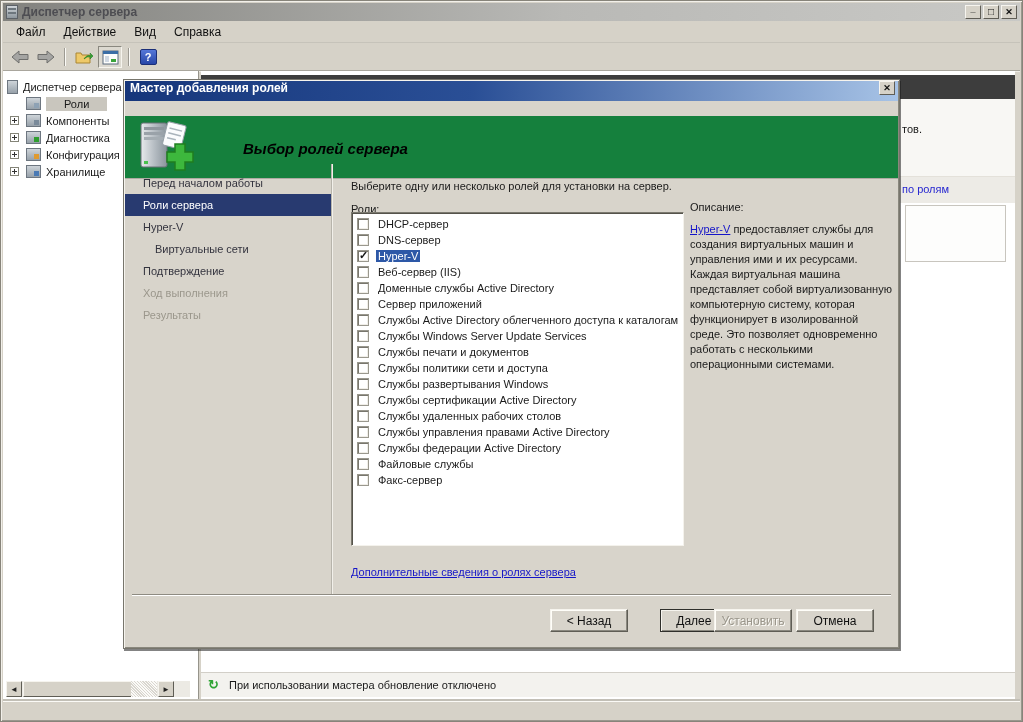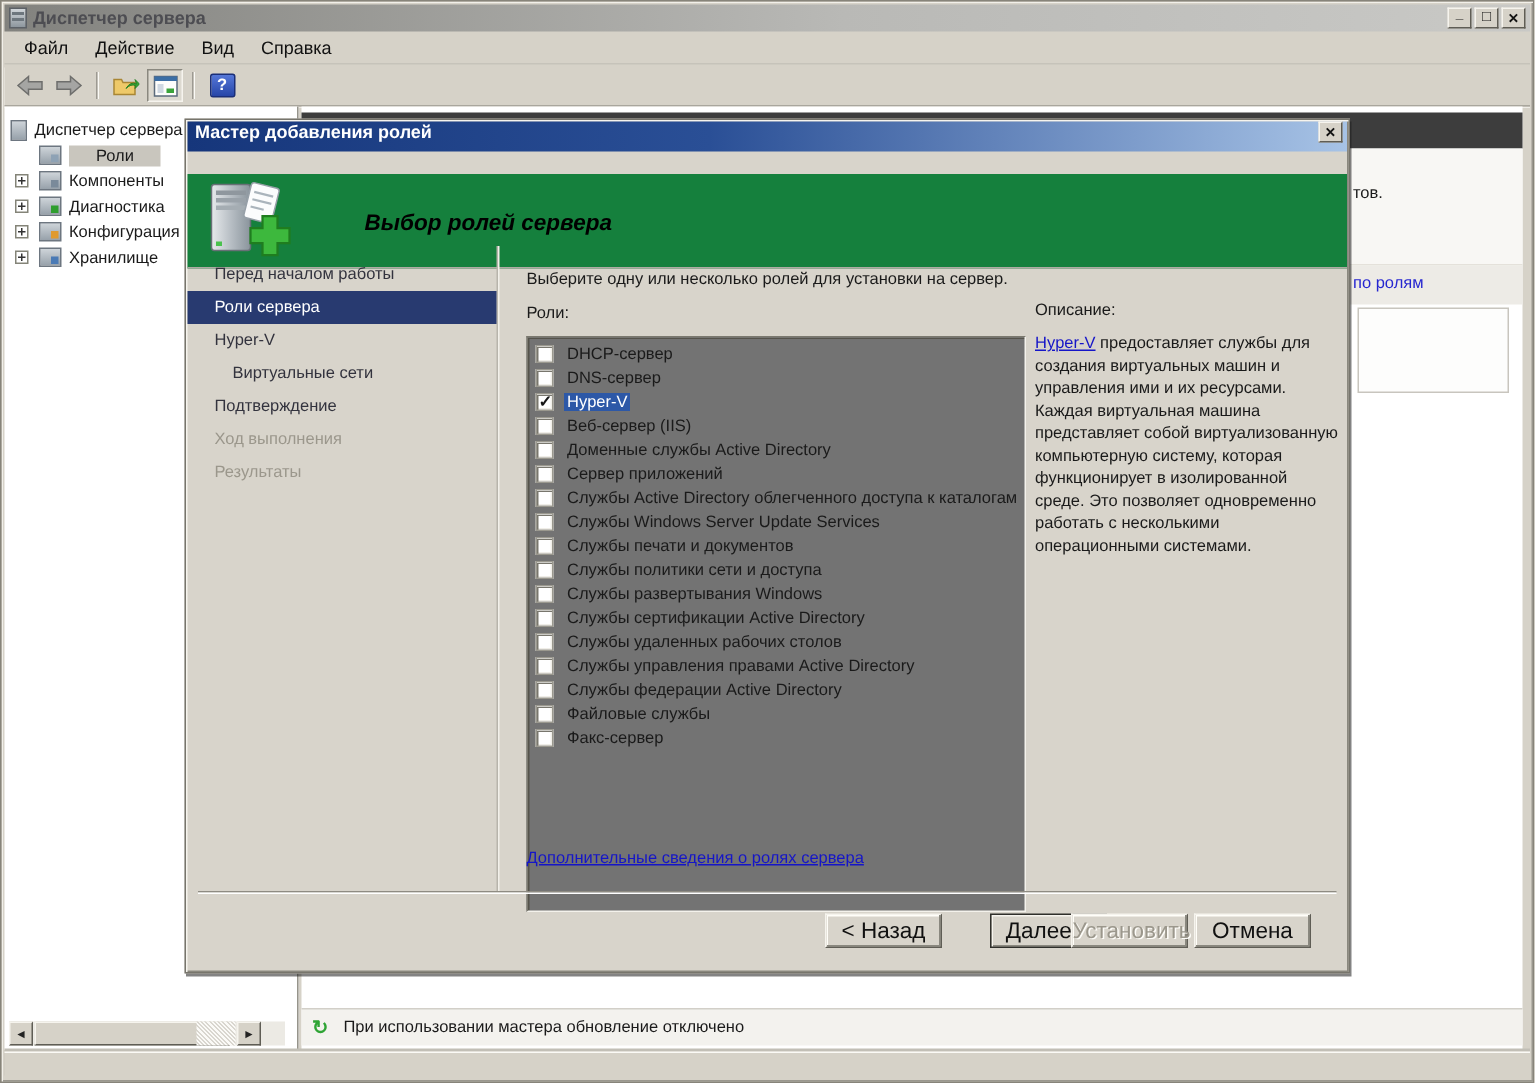--- a/index.html
+++ b/index.html
@@ -82,37 +82,37 @@
 
   .dlg-nav { position:absolute; left:1px; top:84px; width:207px; bottom:54px; border-right:1px solid #b7b4ab; box-shadow:1px 0 0 #f2f0ea; padding-top:8px; }
   .step { height:22px; line-height:22px; padding-left:18px; color:#33333e; white-space:nowrap; }
   .step.selected { background:#283a70; color:#fff; }
   .step.indent { padding-left:30px; }
   .step.disabled { color:#9b978c; }
 
   .dlg-content { position:absolute; left:209px; top:84px; right:1px; bottom:54px; }
   .instruction { position:absolute; left:18px; top:16px; }
   .roles-label { position:absolute; left:18px; top:39px; }
-  .listbox { position:absolute; left:18px; top:60px; width:333px; height:384px; background:#737373; padding-top:3px;
+  .listbox { position:absolute; left:18px; top:48px; width:333px; height:334px; background:#ffffff; padding-top:3px;
     border:1px solid #7b796f; border-bottom-color:#f4f2ec; border-right-color:#f4f2ec; box-shadow:inset 1px 1px 0 #55534b; }
   .role { height:16px; display:flex; align-items:center; padding-left:5px; gap:7px; white-space:nowrap; overflow:hidden; }
   .cb { width:12px; height:12px; flex:none; background:#fff; border:1px solid #9a988e;
     box-shadow:inset 1px 1px 0 #78766d, inset -1px -1px 0 #f0eee8; position:relative; }
   .cb.checked::after { content:"✓"; position:absolute; left:1px; top:-2px; font-size:11px; font-weight:bold; color:#161616; }
   .role .rl { padding:0 2px; }
   .role.sel .rl { background:#2d58a7; color:#fff; }
   .more-link { position:absolute; left:18px; top:402px; color:#1515c8; }
 
   .descpanel { position:absolute; left:357px; top:37px; width:204px; }
   .descpanel .dt { margin-bottom:9px; }
   .descpanel p { line-height:15px; }
   .descpanel a { color:#1515c8; text-decoration:underline; }
 
   .dlg-sep { position:absolute; left:8px; right:8px; bottom:52px; height:2px; border-top:1px solid #8e8b82; border-bottom:1px solid #fff; }
-  .btn { position:absolute; bottom:16px; width:78px; height:23px; background:#d8d4cb; font-size:15px; font-family:inherit;
+  .btn { position:absolute; bottom:16px; width:78px; height:23px; background:#d8d4cb; font-size:12px; font-family:inherit;
     border:1px solid; border-color:#f6f4ee #5f5d55 #5f5d55 #f6f4ee; box-shadow:inset -1px -1px 0 #8a887f, inset 1px 1px 0 #fffef9; color:#111; }
   .btn.default { border:1px solid #2f2f2b; box-shadow:inset 1px 1px 0 #f6f4ee, inset -1px -1px 0 #8a887f; }
   .btn.disabled { color:#9b978c; text-shadow:1px 1px 0 #fdfcf8; }
   .btn.b-back { left:426px; } .btn.b-next { left:536px; } .btn.b-install { left:590px; } .btn.b-cancel { left:672px; }
 </style>
 </head>
 <body>
 
 <div id="window">
 

